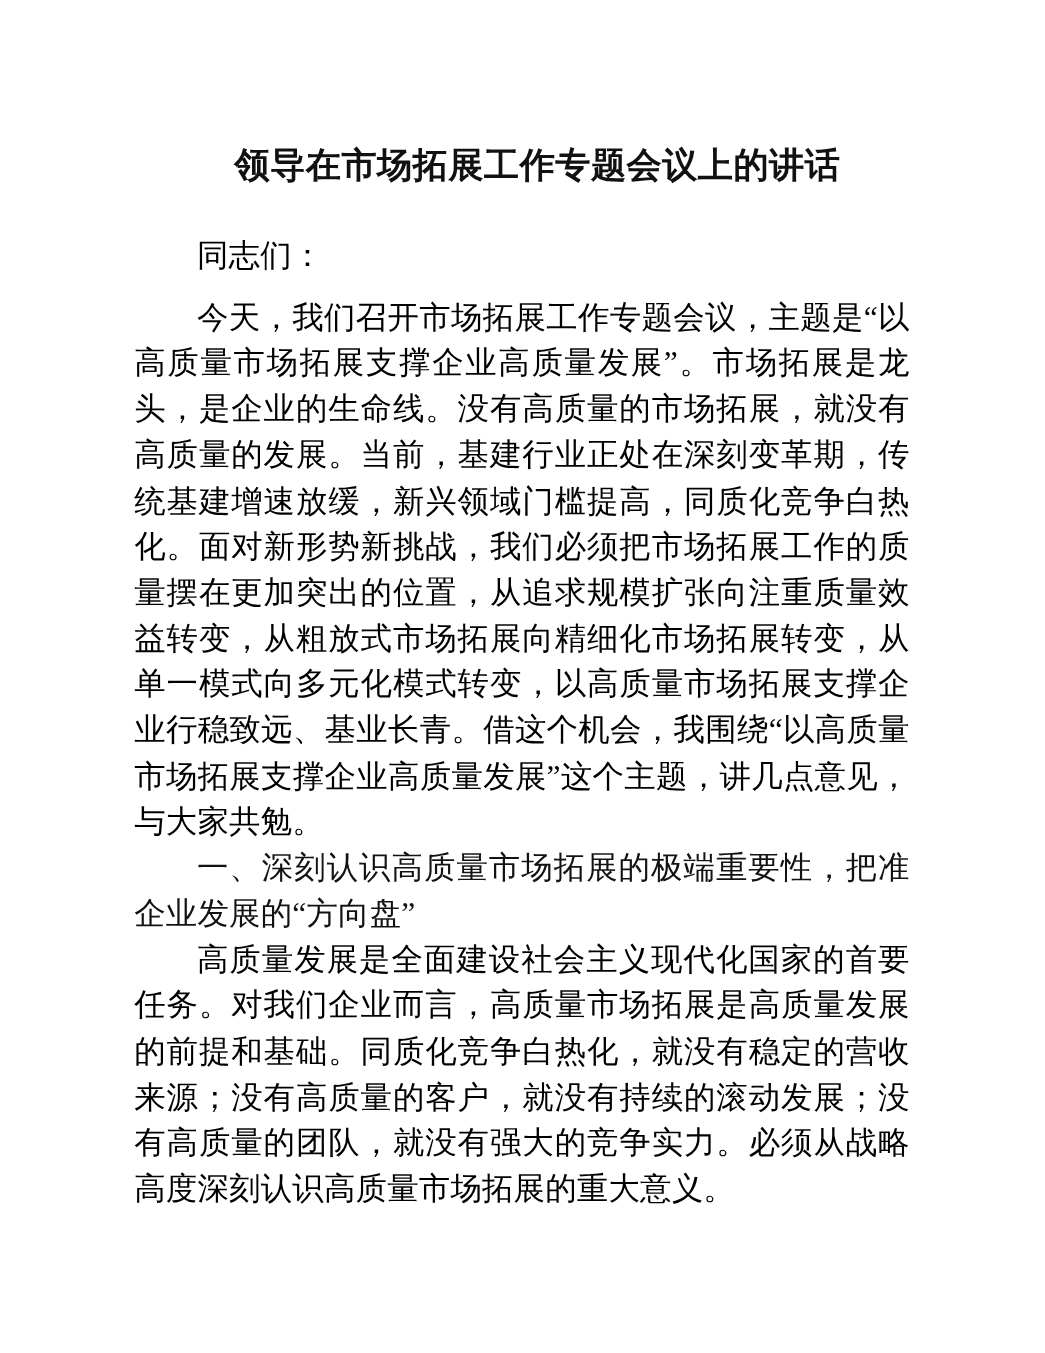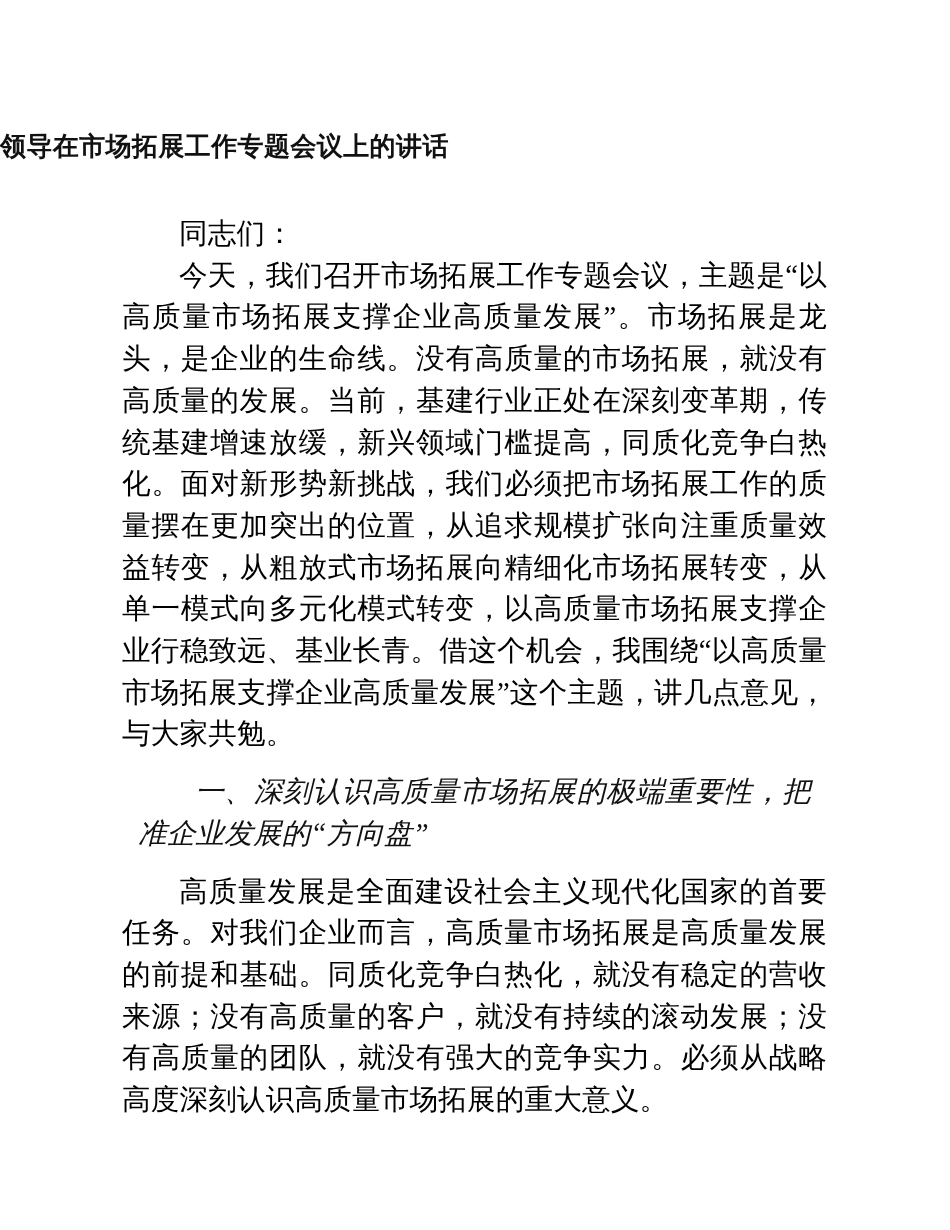--- a/index.html
+++ b/index.html
@@ -23,24 +23,24 @@
     background: #ffffff;
     box-sizing: border-box;
   }
 
   
   .doc-title {
     position: absolute;
     top: 106px;
     left: 0;
     width: 764px;
-    text-align: left;
+    text-align: right;
     font-family: "Liberation Sans", "DejaVu Sans", sans-serif;
     font-weight: 700;
-    font-size: 26px;
+    font-size: 32px;
     line-height: 46px;
     letter-spacing: 0.4px;
     color: #111111;
     white-space: nowrap;
   }
 
   
   .body-block {
     position: absolute;
     top: 213px;
@@ -56,37 +56,36 @@
     text-align: justify;
     text-justify: inter-character;
     text-indent: 57px;          
     letter-spacing: 0.15px;
     color: #000000;
     word-break: break-all;
     hyphens: none;
   }
 
   .para + .para {
-    margin-top: 0;
+    margin-top: 14px;
   }
 
   
   .section-heading {
-    margin: 16px;
+    margin: 0;
     font-family: "Liberation Serif", "DejaVu Serif", serif;
     font-weight: 400;
     font-size: 28.6px;
     line-height: 41.7px;
     text-align: justify;
     text-justify: inter-character;
     text-indent: 57px;
     letter-spacing: 0.15px;
     color: #121212;
     word-break: break-all;
-    font-style: italic;
   }
 </style>
 </head>
 <body>
 
 <div class="page">
 
   <h1 class="doc-title">领导在市场拓展工作专题会议上的讲话</h1>
 
   <div class="body-block">

